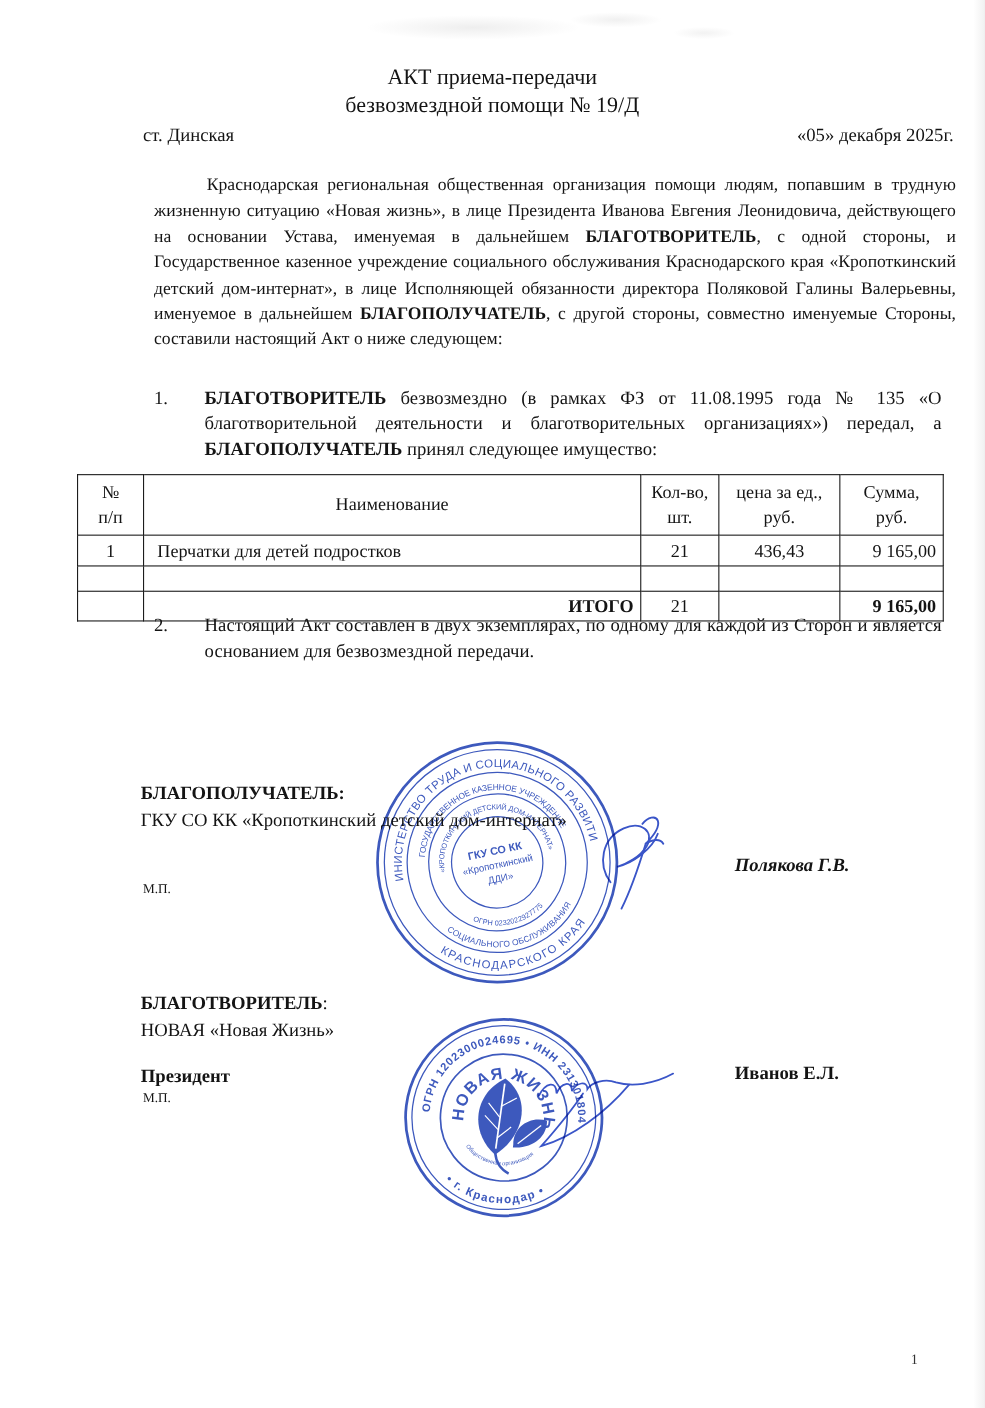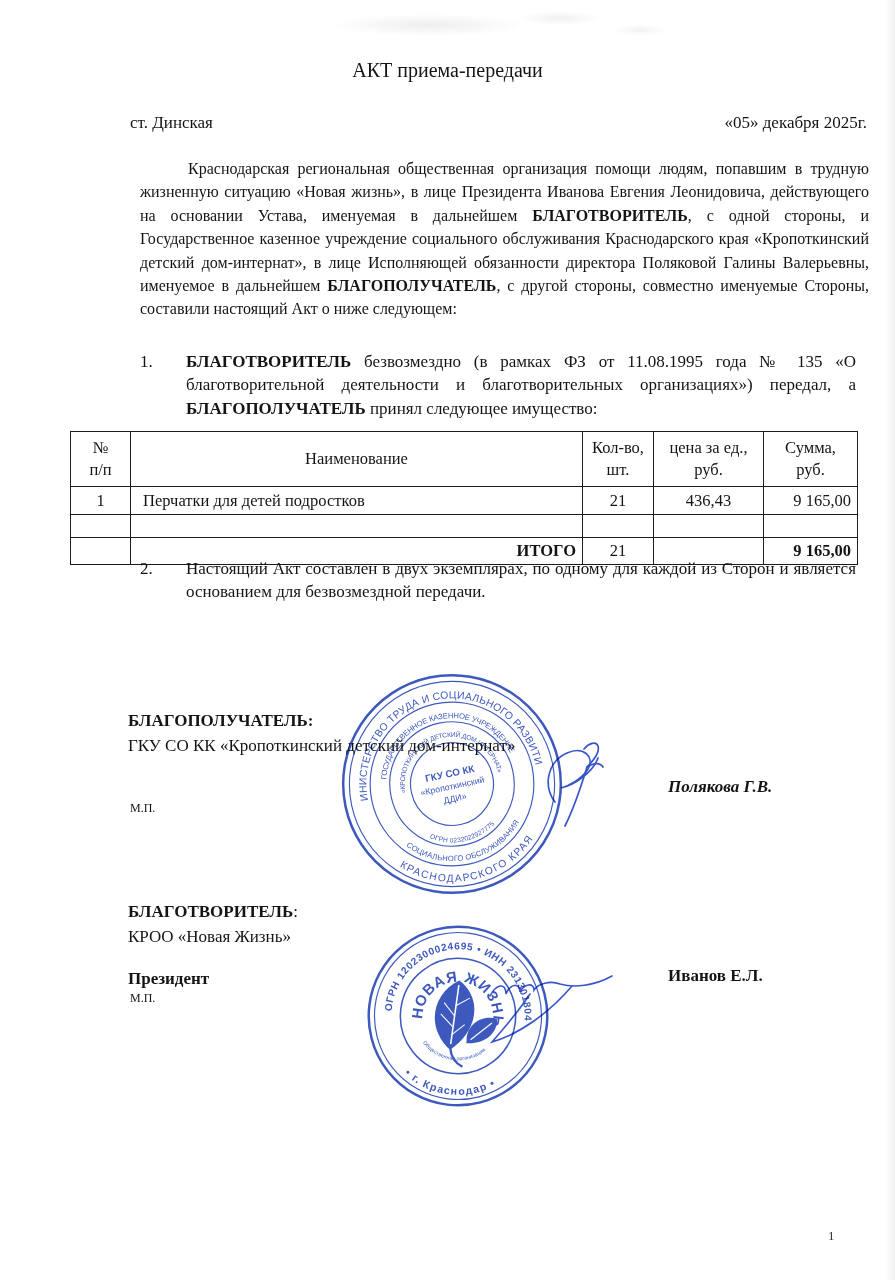--- a/index.html
+++ b/index.html
@@ -63,20 +63,21 @@
 
   .pagenum{left:828px;top:1228px;font-size:13px;color:#333;}
 </style>
 </head>
 <body>
 
 <div class="page">
 
   <div class="abs title">
     <div>АКТ приема-передачи</div>
+    <div>безвозмездной помощи № 19/Д</div>
   </div>
 
   <div class="abs placedate">
     <span>ст. Динская</span>
     <span>«05» декабря 2025г.</span>
   </div>
 
   <div class="abs para"><span>Краснодарская региональная общественная организация помощи людям, попавшим в трудную жизненную ситуацию «Новая жизнь», в лице Президента Иванова Евгения Леонидовича, действующего на основании Устава, именуемая в дальнейшем </span><b>БЛАГОТВОРИТЕЛЬ</b><span>, с одной стороны, и Государственное казенное учреждение социального обслуживания Краснодарского края «Кропоткинский детский дом-интернат», в лице Исполняющей обязанности директора Поляковой Галины Валерьевны, именуемое в дальнейшем </span><b>БЛАГОПОЛУЧАТЕЛЬ</b><span>, с другой стороны, совместно именуемые Стороны, составили настоящий Акт о ниже следующем:</span></div>
 
   <div class="abs list-item item1">
@@ -189,21 +190,21 @@
 
   <svg class="abs signature" style="left:537px;top:736px;" width="125" height="100" viewBox="0 0 125 100">
     <g fill="none" stroke="#3a55c8" stroke-width="1.7" stroke-linecap="round">
       <path d="M18,66 C6,50 10,26 30,17 C46,10 58,20 51,33 C45,43 32,50 24,52 C38,49 56,36 61,22"></path>
       <path d="M47,13 C52,7 59,5 61,10 C63,16 56,25 50,31 C43,54 36,74 28,90"></path>
       <path d="M50,31 C56,27 63,26 66,31"></path>
     </g>
   </svg>
 
   <div class="abs sig-label" style="left:128px;top:902px;"><b>БЛАГОТВОРИТЕЛЬ</b><span>:</span></div>
-  <div class="abs sig-label" style="left:128px;top:927px;">КРОО «Новая Жизнь»</div>
+  <div class="abs sig-label" style="left:128px;top:927px;">НОВАЯ «Новая Жизнь»</div>
   <div class="abs sig-label b" style="left:128px;top:969px;">Президент</div>
   <div class="abs mp" style="left:130px;top:991px;">М.П.</div>
   <div class="abs signer-name" style="left:668px;top:966px;">Иванов Е.Л.</div>
 
   <svg class="abs stamp" style="left:362px;top:920px;" width="192" height="192" viewBox="0 0 200 200">
     <defs>
       <path id="s2ot" d="M 27 100 A 73 73 0 0 1 173 100"></path>
       <path id="s2ob" d="M 22 100 A 78 78 0 0 0 178 100"></path>
       <path id="s2name" d="M 60 114 A 42 42 0 1 1 140 114"></path>
       <path id="s2ib" d="M 56 100 A 44 44 0 0 0 144 100"></path>

